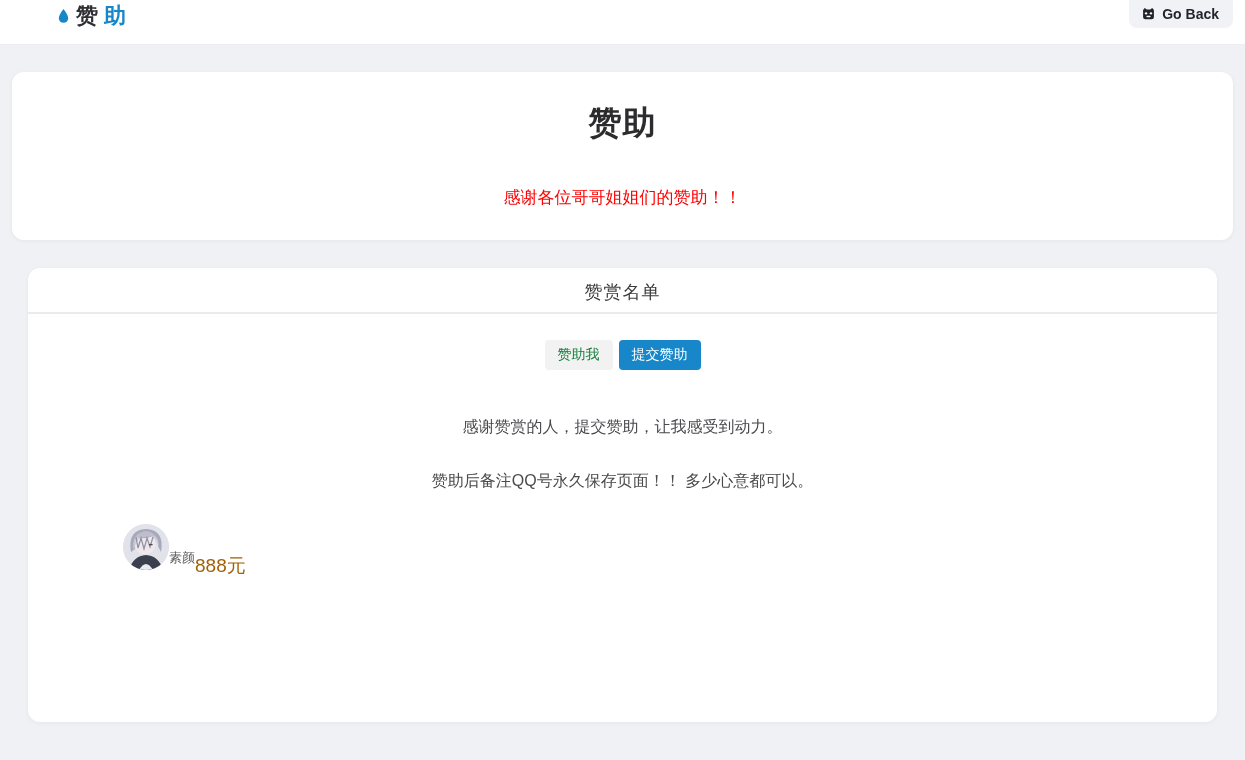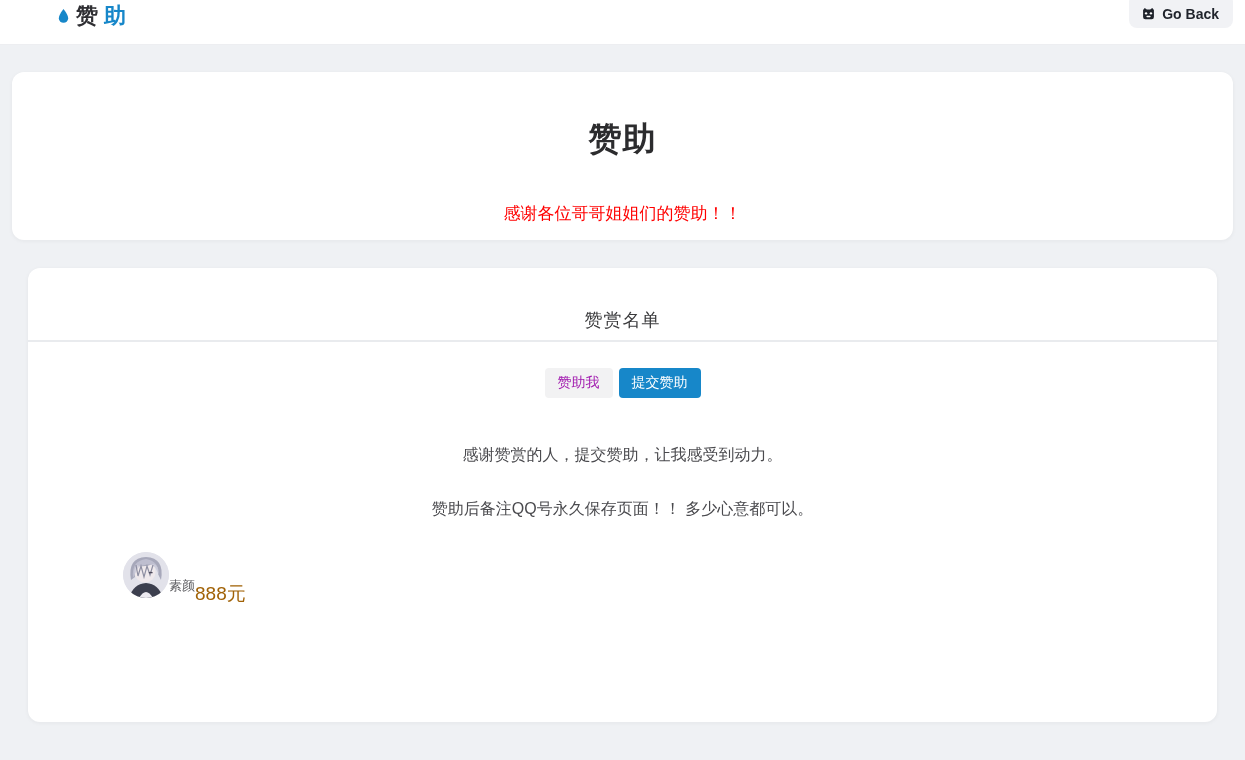--- a/index.html
+++ b/index.html
@@ -38,57 +38,57 @@
     background:#ffffff;
     border-radius:12px;
     box-shadow:0 1px 4px rgba(30,35,40,.05);
   }
   .hero-card{
     margin:27px 12px 0 12px;
     height:168px;
     text-align:center;
   }
   .hero-title{
-    padding-top:49px;
+    padding-top:33px;
     font-size:33px; line-height:35px;
     font-weight:bold; color:#2c2c2e;
     letter-spacing:1px;
   }
   .hero-alert{
     margin-top:49px;
     font-size:17px; line-height:18px;
     color:#ff0000;
   }
   .panel-card{
     width:1189px; height:454px;
     margin:28px auto 0 auto;
   }
   .panel-title{
-    padding-top:42px;
+    padding-top:14px;
     text-align:center;
     font-size:18px; line-height:20px;
     font-weight:400; color:#3a3a3c;
     letter-spacing:1px;
   }
   .divider{
     margin-top:10px;
     height:0; border-bottom:2px solid #e9ebee;
   }
   .btn-row{
     margin-top:26px;
     display:flex; justify-content:center; gap:6px;
   }
   .btn{
     height:30px; padding:0 13px;
     border:none; border-radius:4px;
     font-family:inherit; font-size:14px; font-weight:500;
     cursor:pointer;
     display:flex; align-items:center;
   }
-  .btn-gray{ background:#f2f2f3; color:#a21caf; }
+  .btn-gray{ background:#f2f2f3; color:#15803d; }
   .btn-blue{ background:#1787c9; color:#ffffff;font-family:Liberation Mono, monospace; }
   .desc{
     text-align:center;
     font-size:16px; line-height:19px; color:#4a4a4e;
   }
   .desc-1{ margin-top:47px; }
   .desc-2{ margin-top:35px; }
   .sponsor-list{
     margin-top:28px;
     padding-left:95px;

